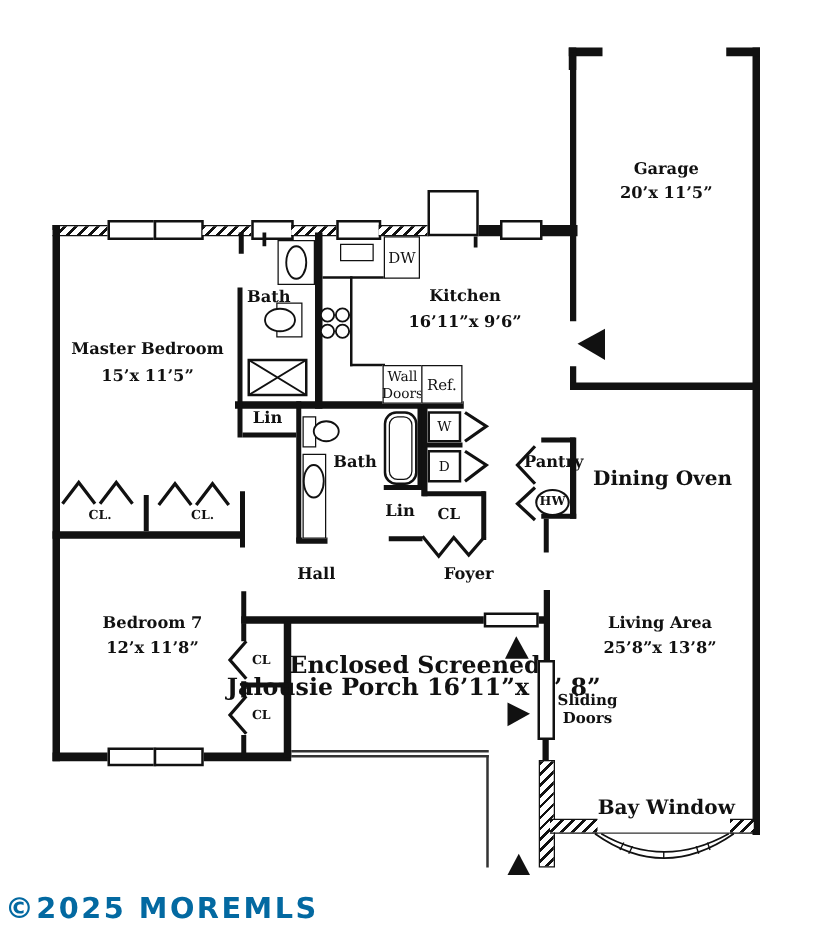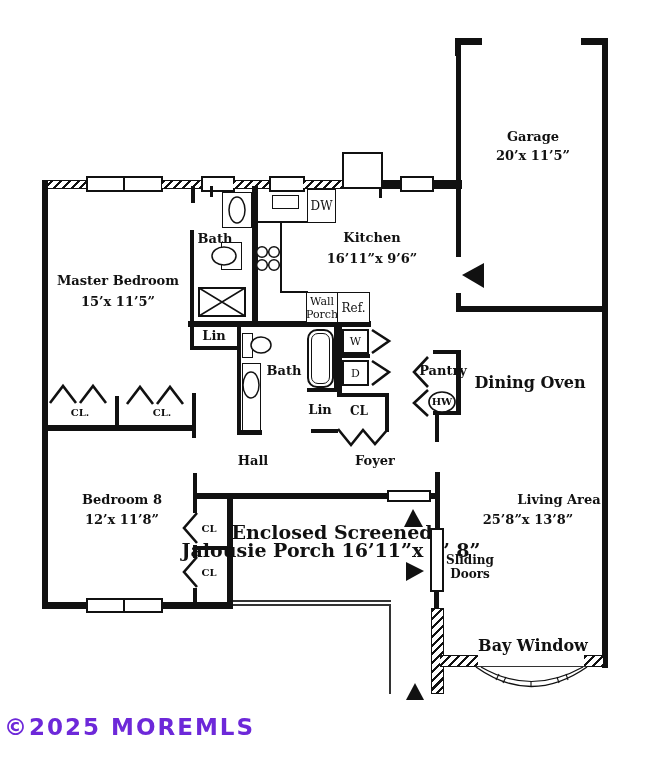--- a/index.html
+++ b/index.html
@@ -17,21 +17,21 @@
   .thin{position:absolute;background:#333;}
   .lbl{position:absolute;transform:translate(-50%,-50%);white-space:nowrap;font-weight:bold;
        text-align:center;line-height:1.15;}
   .s17{font-size:13px;text-align:center;} .s16{font-size:16px;} .s14{font-size:19px;} .s13{font-size:13px;}
   .s12{font-size:12px;} .s11{font-size:11px;} .s10{font-size:10px;}
   .wrap{white-space:normal;}
   .tub{position:absolute;left:307px;top:329px;width:27px;height:59px;border:2px solid #111;
        border-radius:10px;box-sizing:border-box;background:#fff;}
   .tub:after{content:"";position:absolute;inset:2px;border:1.2px solid #111;border-radius:7px;}
   .watermark{position:absolute;left:4px;top:714px;font-family:"DejaVu Sans", sans-serif;
-       font-size:23px;letter-spacing:2px;color:#6d28d9;font-weight:bold;}
+       font-size:23px;letter-spacing:2px;color:#0369a1;font-weight:bold;}
   svg.overlay{position:absolute;left:0;top:0;pointer-events:none;}
 </style>
 </head>
 <body>
 
 <div class="plan">
 
   <div class="hatch" style="left:42px;top:180px;width:46px;height:9px"></div>
   <div class="win" style="left:86px;top:176px;width:39px;height:16px"></div>
   <div class="win" style="left:123px;top:176px;width:40px;height:16px"></div>
@@ -107,21 +107,21 @@
   <div class="thin" style="left:476px;top:666px;width:111px;height:1.2px"></div>
 
   <div class="thin" style="left:258px;top:221px;width:51px;height:1.7px;background:#111"></div>
   <div class="thin" style="left:280px;top:221px;width:1.7px;height:72px;background:#111"></div>
   <div class="thin" style="left:280px;top:291px;width:28px;height:1.7px;background:#111"></div>
   <div class="box" style="left:272px;top:195px;width:27px;height:14px"></div>
   <div class="box s12" style="left:307px;top:189px;width:29px;height:34px">
       <span>DW</span>
     </div>
   <div class="box s11 wrap" style="left:306px;top:292px;width:32px;height:31px">
-      <span class="wrap">Wall Porch</span>
+      <span class="wrap">Wall Doors</span>
     </div>
   <div class="box s12" style="left:337px;top:292px;width:33px;height:31px">
       <span>Ref.</span>
     </div>
 
   <div class="box b2 s11" style="left:342px;top:329px;width:27px;height:25px">
       <span>W</span>
     </div>
   <div class="box b2 s11" style="left:342px;top:360px;width:27px;height:26px">
       <span>D</span>
@@ -181,29 +181,29 @@
   <div class="lbl s17" style="left:215px;top:239px"><span>Bath</span></div>
 
   <div class="lbl s17" style="left:372px;top:238px"><span>Kitchen</span></div>
   <div class="lbl s17" style="left:372px;top:259px"><span>16’11”x 9’6”</span></div>
 
   <div class="lbl s17" style="left:533px;top:137px"><span>Garage</span></div>
   <div class="lbl s17" style="left:533px;top:156px"><span>20’x 11’5”</span></div>
 
   <div class="lbl s16" style="left:530px;top:383px"><span>Dining Oven</span></div>
 
-  <div class="lbl s17" style="left:559px;top:500px"><span>Living Area</span></div>
+  <div class="lbl s17" style="left:528px;top:500px"><span>Living Area</span></div>
   <div class="lbl s17" style="left:528px;top:520px"><span>25’8”x 13’8”</span></div>
 
   <div class="lbl s17" style="left:284px;top:371px"><span>Bath</span></div>
 
   <div class="lbl s17" style="left:253px;top:461px"><span>Hall</span></div>
   <div class="lbl s17" style="left:375px;top:461px"><span>Foyer</span></div>
 
-  <div class="lbl s17" style="left:122px;top:500px"><span>Bedroom 8</span></div>
+  <div class="lbl s17" style="left:122px;top:500px"><span>Bedroom 7</span></div>
   <div class="lbl s17" style="left:122px;top:520px"><span>12’x 11’8”</span></div>
 
   <div class="lbl s14" style="left:332px;top:533px"><span>Enclosed Screened</span></div>
   <div class="lbl s14" style="left:331px;top:551px"><span>Jalousie Porch 16’11”x 7’ 8”</span></div>
 
   <div class="lbl s13" style="left:214px;top:336px"><span>Lin</span></div>
   <div class="lbl s13" style="left:320px;top:410px"><span>Lin</span></div>
   <div class="lbl s12" style="left:359px;top:412px"><span>CL</span></div>
   <div class="lbl s13" style="left:443px;top:371px"><span>Pantry</span></div>
   <div class="lbl s10" style="left:442px;top:402px"><span>HW</span></div>

